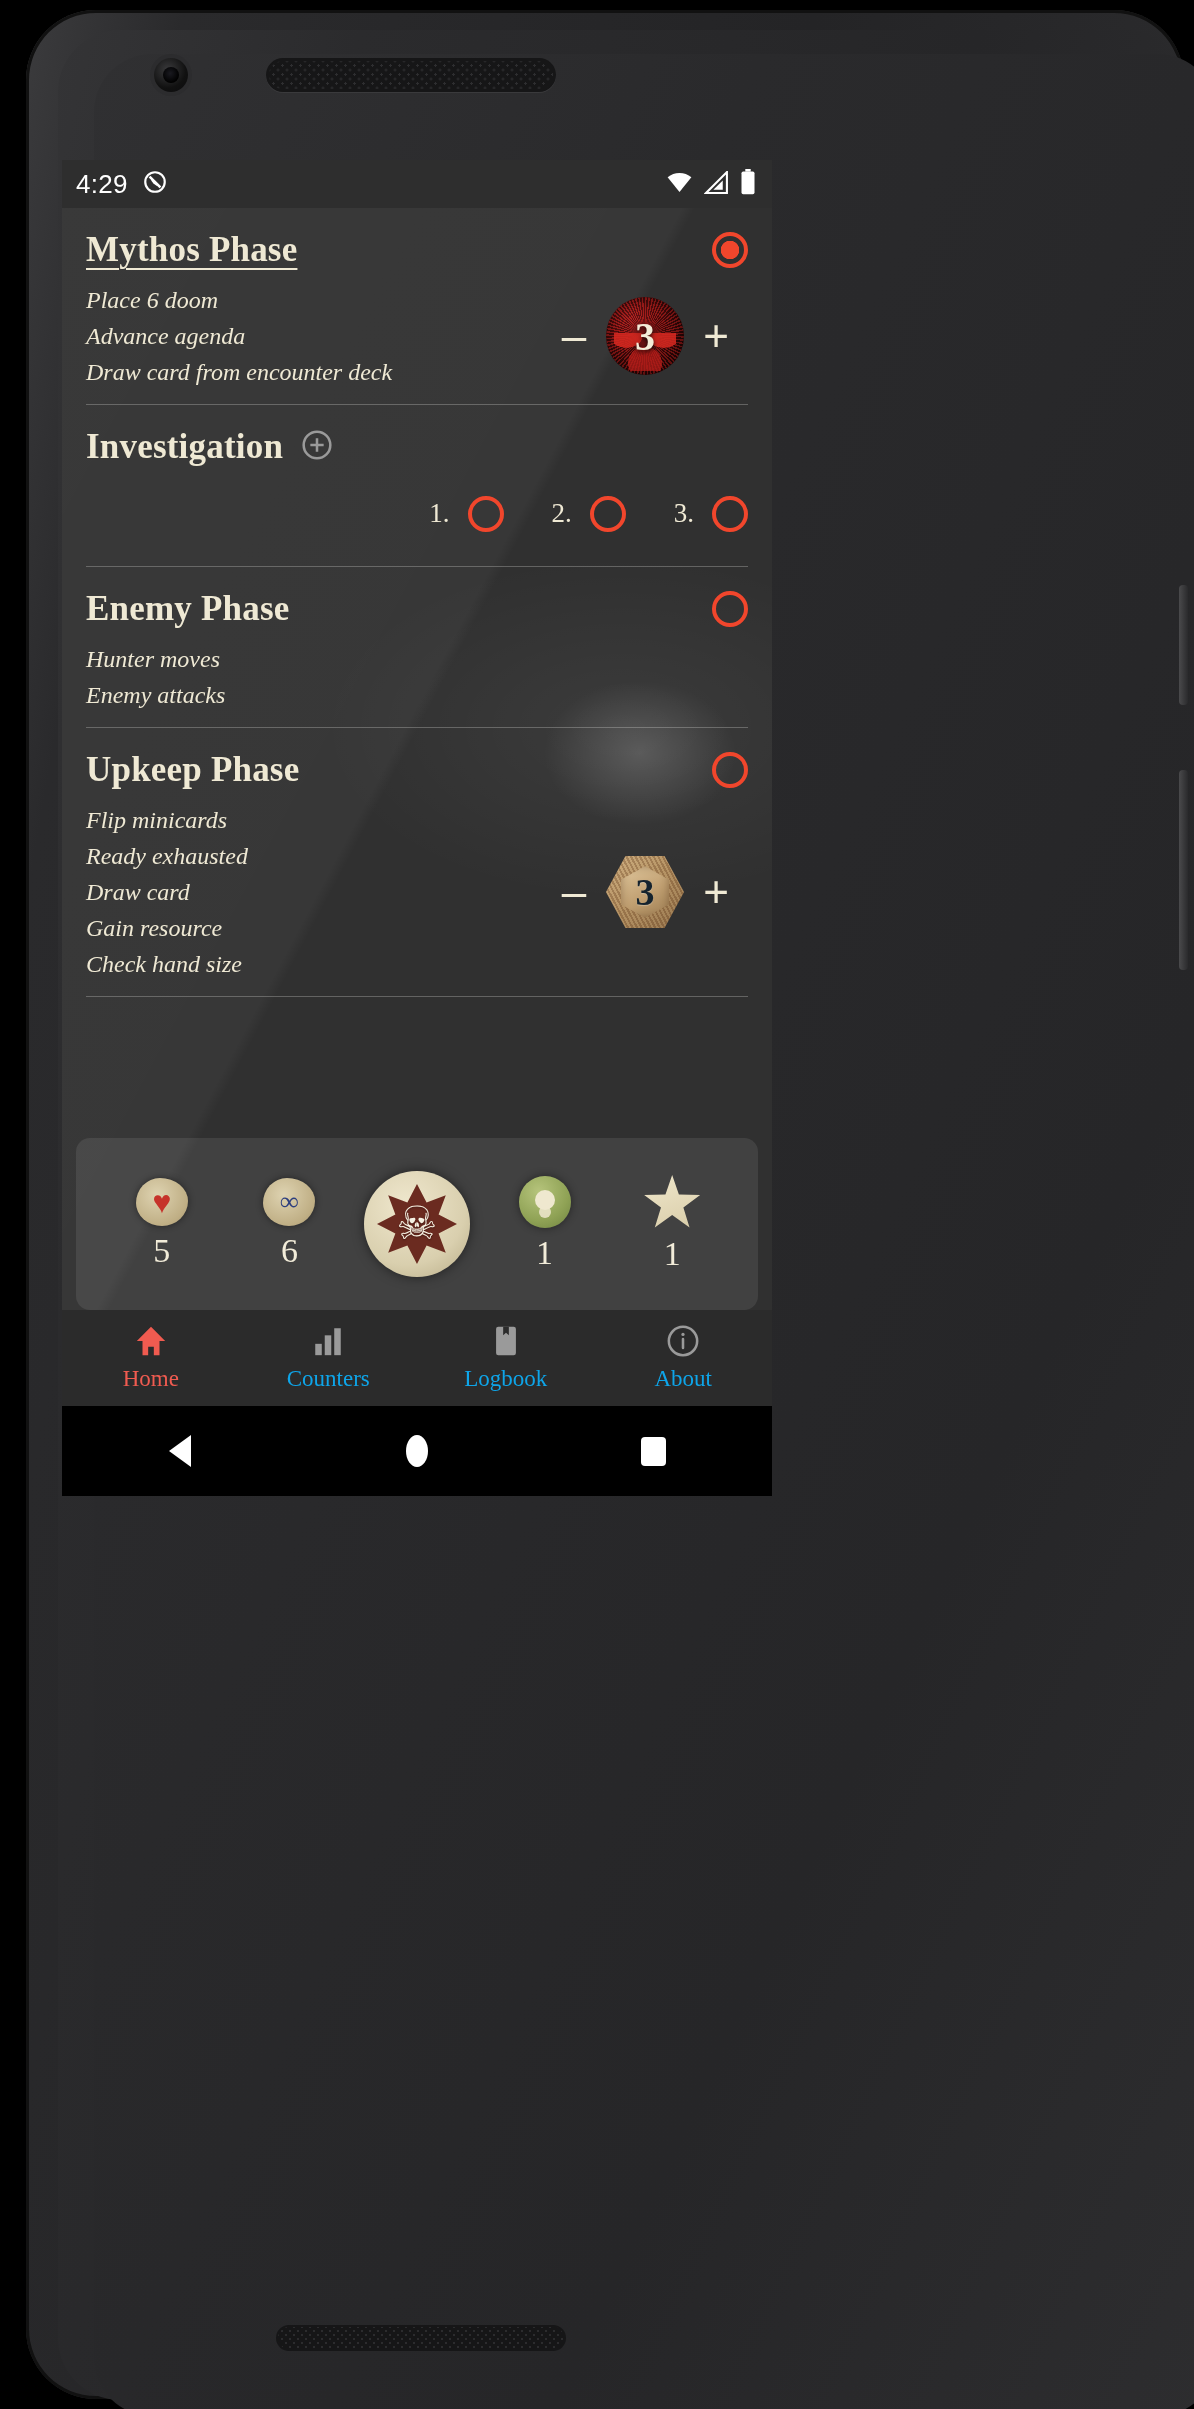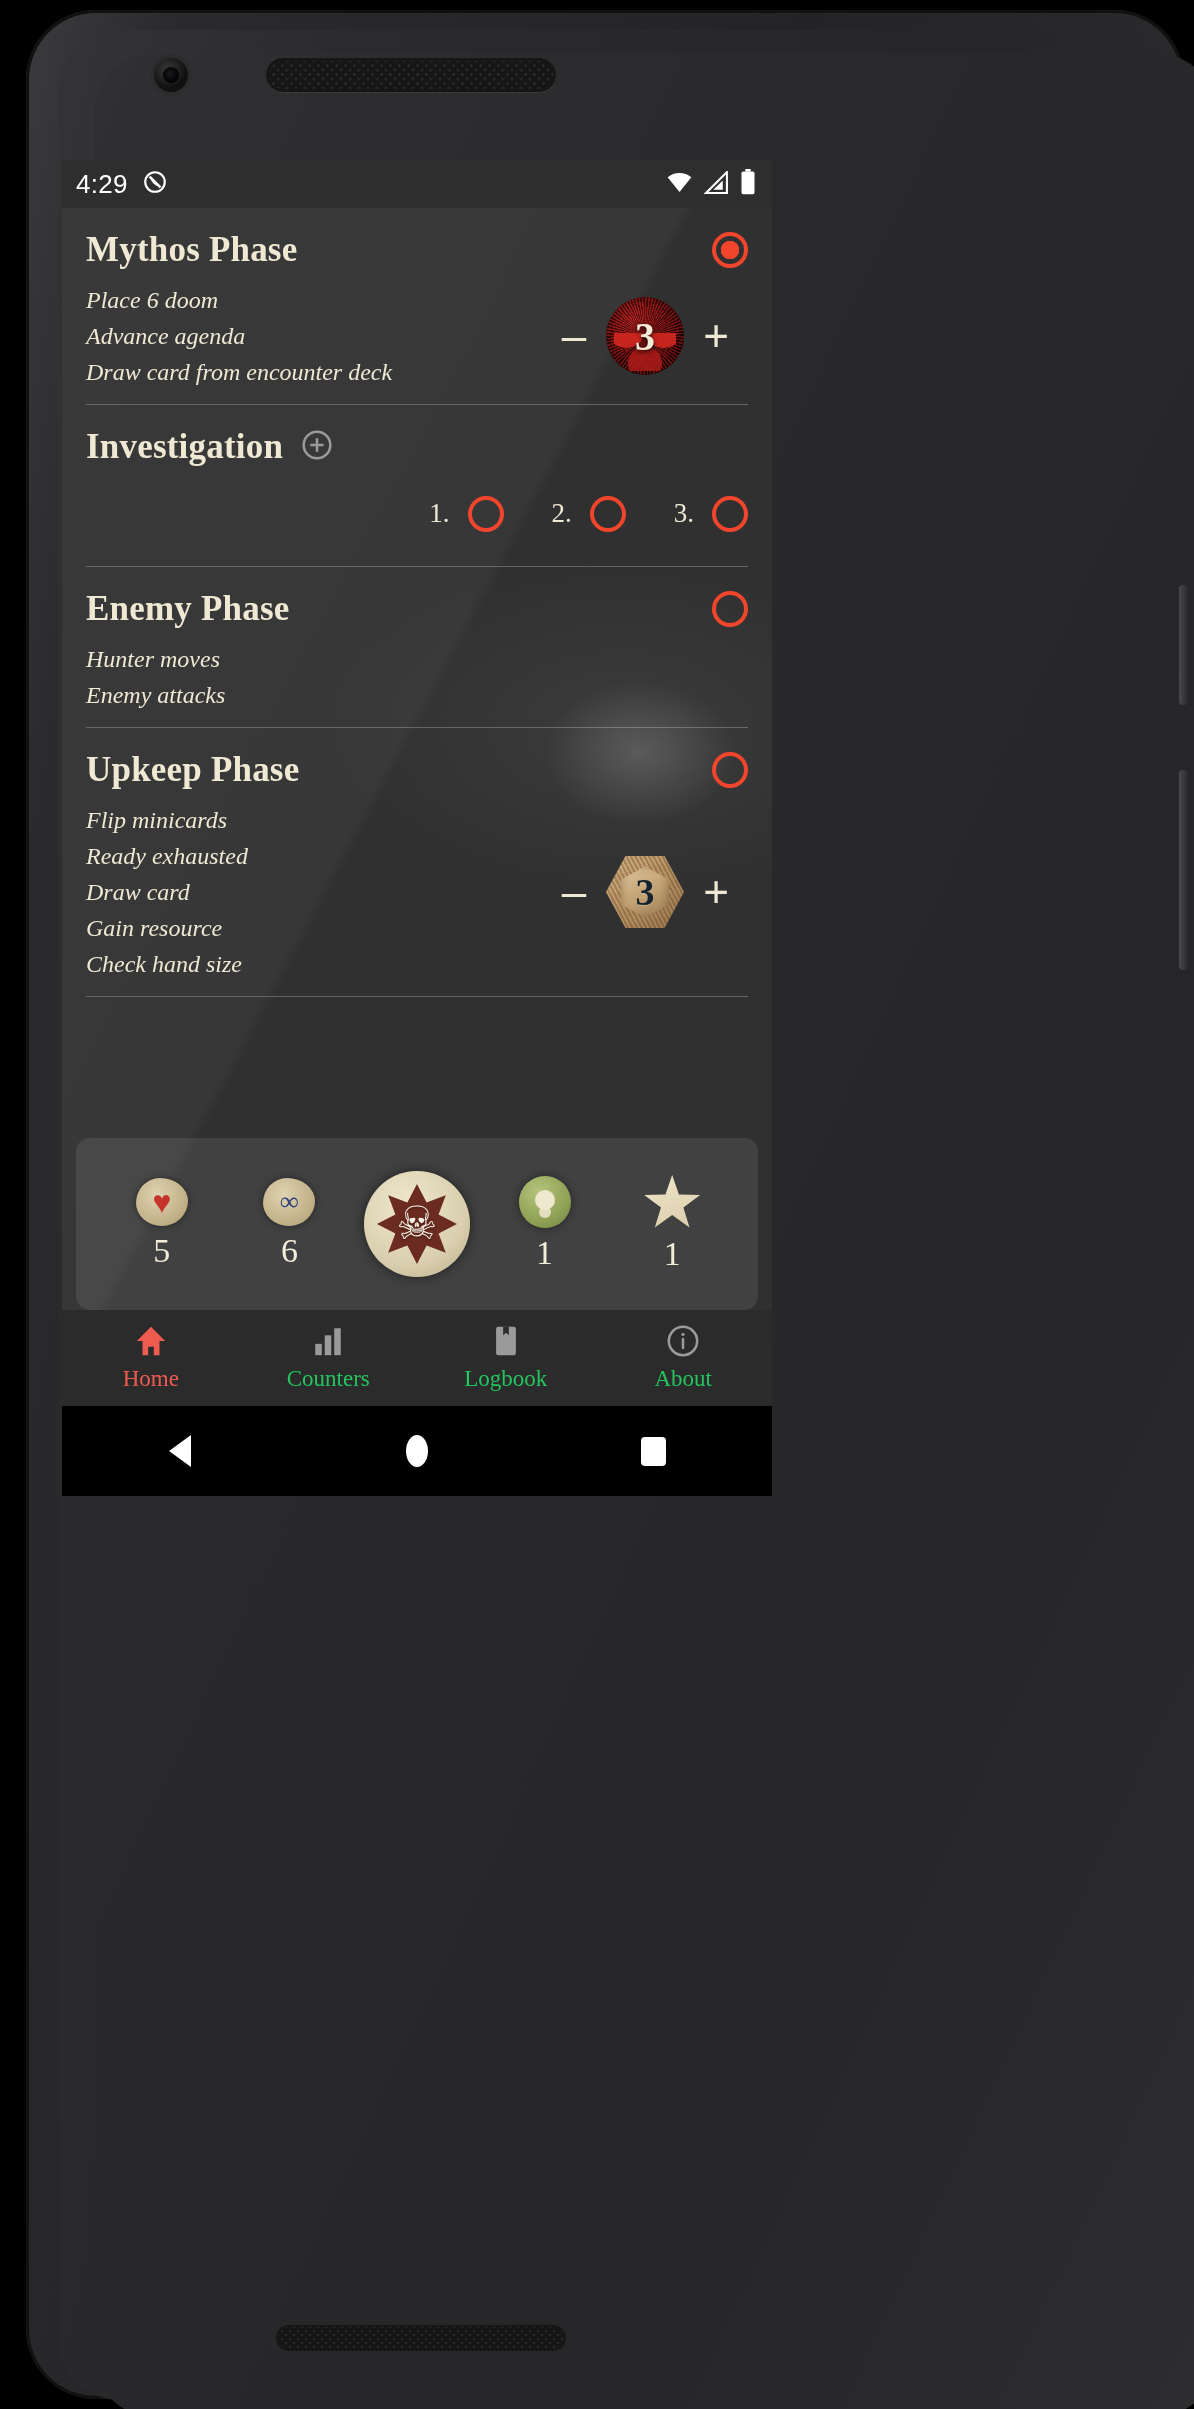--- a/index.html
+++ b/index.html
@@ -144,20 +144,21 @@
     padding-top: 22px;
   }
   .sec-title {
     font-size: 35px;
     color: #efe9d4;
     font-weight: 700;
     letter-spacing: .2px;
     line-height: 1.15;
   }
   .sec-title.underlined {
+    text-decoration: underline;
     text-underline-offset: 7px;
     text-decoration-thickness: 2px;
   }
   .head-spacer { flex: 1; }
 
   
   .radio {
     width: 36px; height: 36px; border-radius: 50%;
     border: 4px solid #f1462c;
     background: transparent;
@@ -348,21 +349,21 @@
     width: 100%; height: 96px;
     background: #2b2b2b;
     display: flex; 
   }
   .nav-item {
     flex: 1;
     display: flex; flex-direction: column;
     align-items: center; justify-content: center; gap: 8px;
   }
   .nav-label {
-    font-size: 23px; color: #22c55e;
+    font-size: 23px; color: #0ea5e9;
   }
   .nav-item.active .nav-label { color: #f05b50; }
   .nav-icon { width: 36px; height: 34px; display: block; }
 
   
   #android-nav {
     position: absolute;
     left: 36px; top: 1396px;
     width: 710px; height: 90px;
     background: #000;

